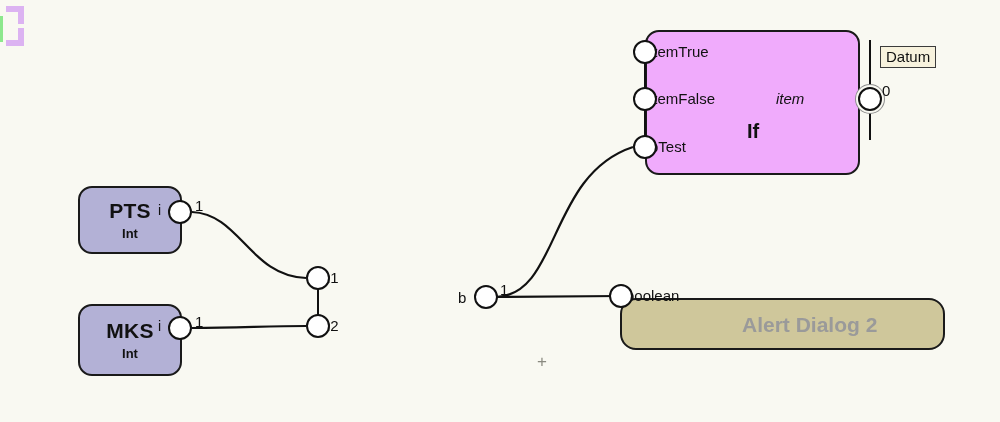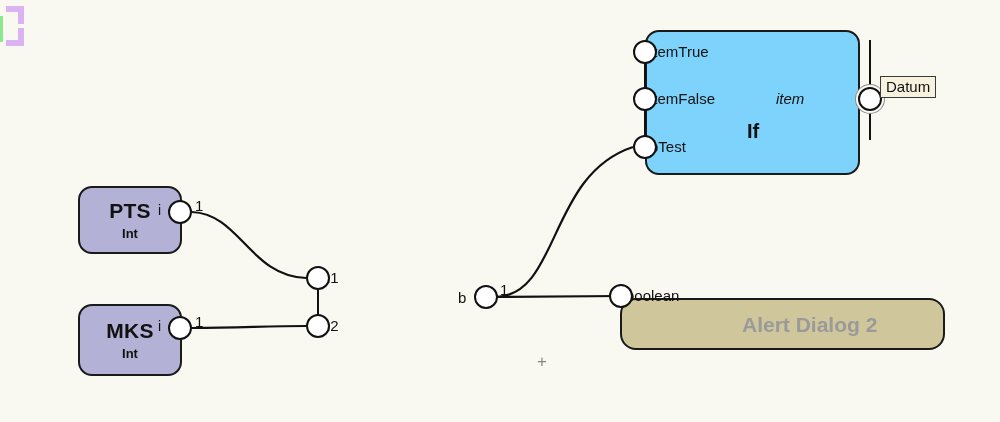--- a/index.html
+++ b/index.html
@@ -45,21 +45,21 @@
   
   .node {
     position: absolute;
     box-sizing: border-box;
     border: 2px solid #1a1a1a;
     border-radius: 14px;
     display: flex;
     align-items: center;
   }
   .node.purple { background: #b3b1d6; }
-  .node.grey   { background: #7dd3fc; }
+  .node.grey   { background: #f0abfc; }
   .node.khaki  { background: #cfc79b; border-radius: 16px; }
 
   .node-title {
     font-weight: bold;
     color: #111;
     white-space: nowrap;
   }
   .node-sub {
     font-weight: bold;
     color: #111;
@@ -209,21 +209,21 @@
   <div class="port-label" style="left:650px; top:90px;">itemFalse</div>
 
   <div class="port" style="left:633px; top:135px;"></div>
   <div class="port-label" style="left:650px; top:138px;">bTest</div>
 
   <div class="port-label" style="left:776px; top:90px;font-style:italic;">item</div>
   <div class="port-rail" style="left:869px; top:40px; height:100px;"></div>
   <div class="port selected" style="left:858px; top:87px;"></div>
   <div class="edge-count" style="left:882px; top:82px;">0</div>
 
-  <div class="tooltip" style="left:880px; top:76px;">Datum</div>
+  <div class="tooltip" style="left:880px; top:46px;">Datum</div>
 
   <div class="node khaki" id="node-alert" style="left:620px; top:270px; width:325px; height:52px;margin-top:28px;">
     <div class="node-title" style="position:absolute; left:120px; top:13px;">Alert Dialog 2</div>
   </div>
   <div class="port" style="left:609px; top:284px;"></div>
   <div class="port-label" style="left:626px; top:287px;">boolean</div>
 
   <div class="crosshair" style="left:537px; top:353px;">+</div>
 
 </div>

